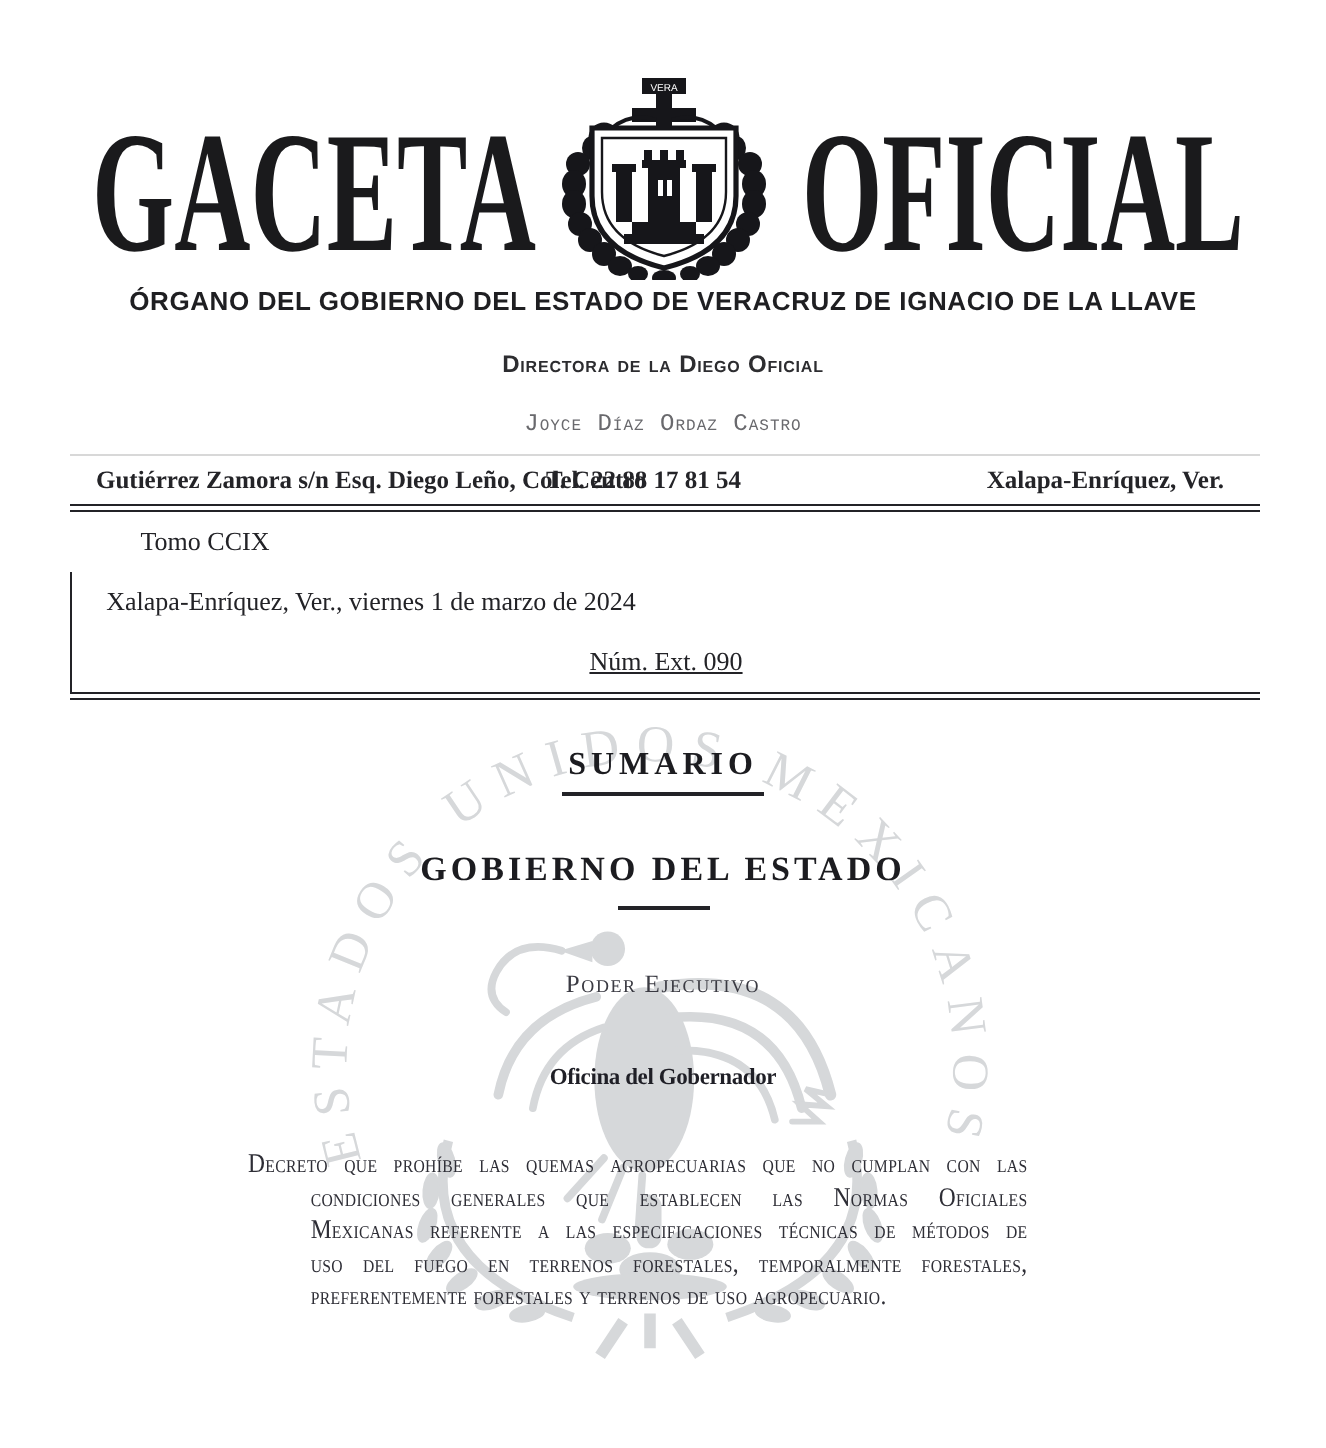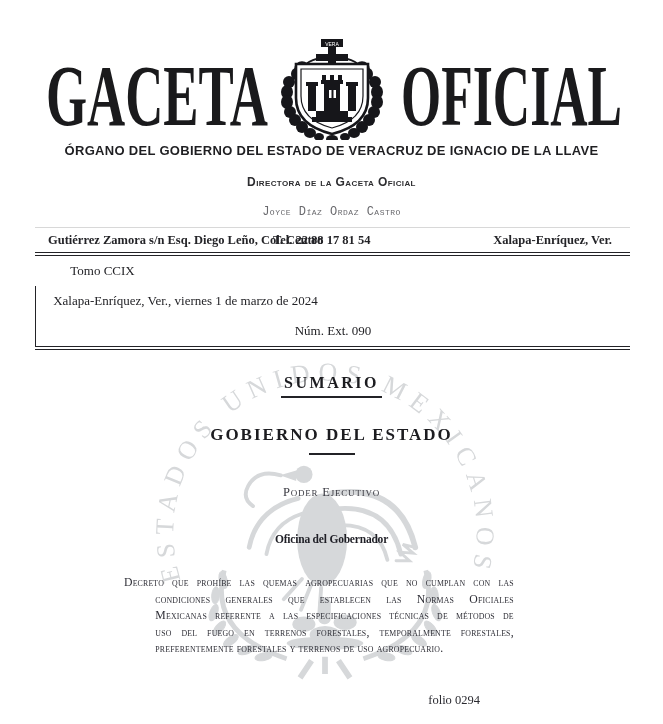--- a/index.html
+++ b/index.html
@@ -38,21 +38,21 @@
   .issue-table{
     margin:0 33px 0 35px; display:flex; align-items:stretch;
     border-top:4px double #232327; border-bottom:4px double #232327;flex-direction:column;
   }
   .issue-table .cell{
     display:flex; align-items:center; justify-content:center;
     padding:7px 4px; font-size:13px; color:#232327;
   }
   .cell.c1{ width:135px; }
   .cell.c2{ width:300px; border-left:1.5px solid #232327; }
-  .cell.c3{ flex:1; border-left:1.5px solid #232327; }
+  .cell.c3{ flex:1; border-left:1.5px solid #232327;text-decoration:underline; }
 
   .sumario-wrap{ margin-top:24px; text-align:center; }
   .sumario{
     display:inline-block; font-weight:700; font-size:16px; letter-spacing:2.5px;
     color:#1c1c20; border-bottom:2px solid #232327; padding:0 3px 4px 3px;
   }
   .gobierno{
     margin-top:27px; text-align:center; font-weight:700; font-size:17px;
     letter-spacing:2px; color:#1c1c20;
   }
@@ -194,21 +194,21 @@
         <rect x="52" y="46" width="16" height="27"></rect>
         <rect x="57" y="52" width="2.5" height="8" fill="#ffffff"></rect>
         <rect x="61.5" y="52" width="2.5" height="8" fill="#ffffff"></rect>
         <rect x="44" y="73" width="32" height="6"></rect>
         <rect x="40" y="79" width="40" height="5"></rect>
       </g>
     </svg>
 
     <div class="organo">ÓRGANO DEL GOBIERNO DEL ESTADO DE VERACRUZ DE IGNACIO DE LA LLAVE</div>
 
-    <div class="director-role">Directora de la Gaceta Oficial</div>
+    <div class="director-role">Directora de la Diego Oficial</div>
     <div class="director-name">Joyce Díaz Ordaz Castro</div>
 
     <div class="thin-rule"></div>
 
     <div class="address-row">
       <span class="addr">Gutiérrez Zamora s/n Esq. Diego Leño, Col. Centro</span>
       <span class="phone">Tel. 22 88 17 81 54</span>
       <span class="city">Xalapa-Enríquez, Ver.</span>
     </div>
 
@@ -230,16 +230,15 @@
     <div class="oficina">Oficina del Gobernador</div>
 
     <div class="decree">
       <div class="dline">Decreto que prohíbe las quemas agropecuarias que no cumplan con las</div>
       <div class="dline indent">condiciones generales que establecen las Normas Oficiales</div>
       <div class="dline indent">Mexicanas referente a las especificaciones técnicas de métodos de</div>
       <div class="dline indent">uso del fuego en terrenos forestales, temporalmente forestales,</div>
       <div class="dline indent last">preferentemente forestales y terrenos de uso agropecuario.</div>
     </div>
 
-    <div class="folio">folio 0294</div>
 
   </div>
 </div>
 
 </body></html>

